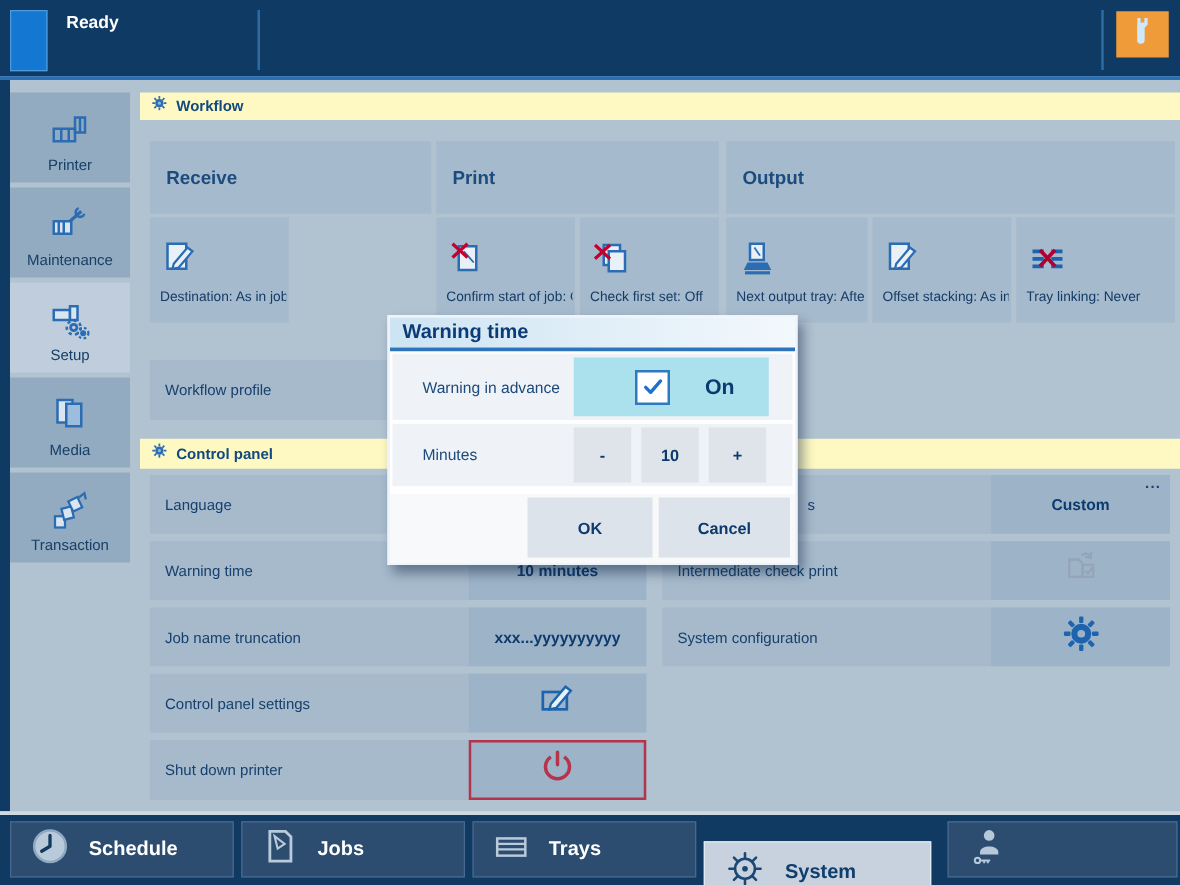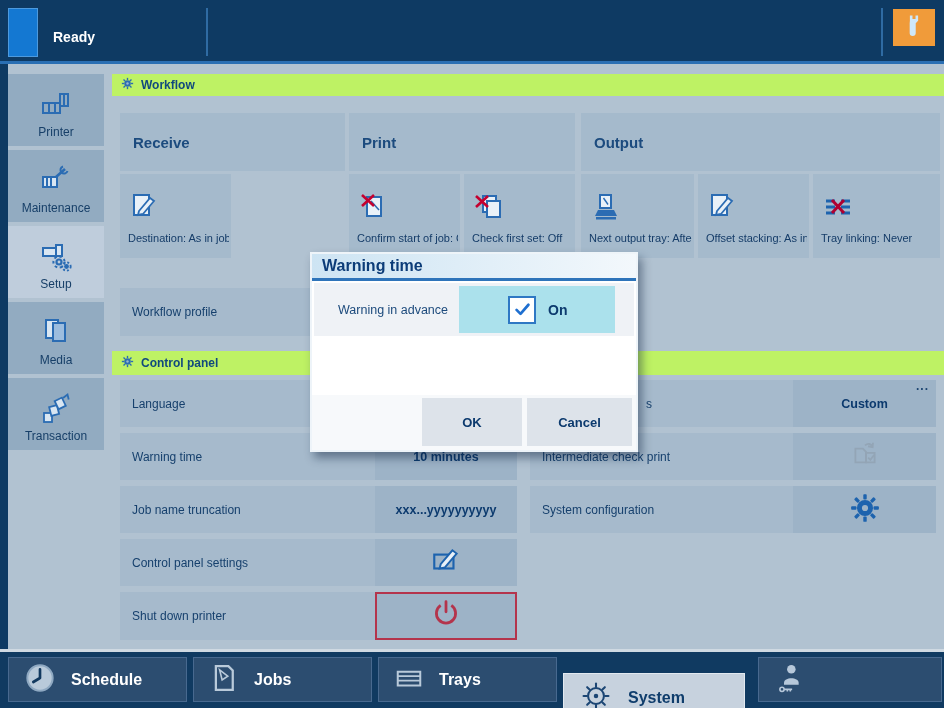--- a/index.html
+++ b/index.html
@@ -4,35 +4,35 @@
 <style>
   html,body{margin:0;padding:0;background:#0e3a63;}
   #stage{position:relative;width:944px;height:708px;overflow:hidden;
          font-family:"Liberation Sans",sans-serif;background:#b1c2d1;}
   .abs{position:absolute;}
 
   
   #topbar{left:0;top:0;width:944px;height:61px;background:#0e3a63;}
   #topline{left:0;top:61px;width:944px;height:3px;background:#2a6fb3;}
   #accent{left:8px;top:8px;width:28px;height:47px;background:#1478d2;border:1px solid #4d9ade;}
-  #status{left:53px;top:9px;color:#fff;font-size:14px;font-weight:bold;margin-top:20px;}
+  #status{left:53px;top:9px;color:#fff;font-size:14px;font-weight:bold;}
   .tdiv{top:8px;width:2px;height:48px;background:#2f6ba3;}
   #toolbtn{left:893px;top:9px;width:42px;height:37px;background:#f09b3a;
            display:flex;align-items:center;justify-content:center;cursor:pointer;}
   #leftstrip{left:0;top:64px;width:8px;height:585px;background:#0e3a63;}
 
   
   .sbtab{left:8px;width:96px;height:72px;background:#92abc1;display:flex;flex-direction:column;
          align-items:center;justify-content:flex-end;padding-bottom:7px;box-sizing:border-box;cursor:pointer;}
   .sbtab.sel{background:#bfcddc;}
   .sbtab .lbl{font-size:12px;color:#173f68;margin-top:4px;}
   .sbtab svg{display:block;}
 
   
-  .sechdr{left:112px;width:832px;height:22px;background:#bef264;display:flex;align-items:center;gap:7px;
+  .sechdr{left:112px;width:832px;height:22px;background:#fef9c3;display:flex;align-items:center;gap:7px;
           padding-left:9px;box-sizing:border-box;}
   .sechdr .t{font-size:12px;font-weight:bold;color:#11497e;}
 
   
   .colhdr{top:113px;height:58px;background:#a5bacc;display:flex;align-items:center;
           padding-left:13px;box-sizing:border-box;font-size:15px;font-weight:bold;color:#1c4b7e;}
   .tile{top:174px;height:84px;background:#a5bacc;box-sizing:border-box;cursor:pointer;}
   .tile svg{position:absolute;left:10px;top:18px;}
   .tile .cap{position:absolute;left:8px;right:2px;top:58px;font-size:11px;color:#153c68;
              white-space:nowrap;overflow:hidden;}
@@ -55,21 +55,21 @@
           line-height:24px;padding-left:10px;box-sizing:border-box;
           font-size:16px;font-weight:bold;color:#0c3c78;}
   #mline{left:0;top:24px;width:324px;height:3px;background:#2e74ba;}
   .mrow{left:2px;width:320px;background:#eff2f6;}
   .mrl{position:absolute;left:24px;top:0;bottom:0;display:flex;align-items:center;
        font-size:12.5px;color:#1c4a7c;}
   #cyancell{position:absolute;left:145px;top:3px;width:156px;height:47px;background:#abe1ec;
             display:flex;align-items:center;cursor:pointer;}
   #chk{width:24px;height:24px;background:#fff;border:2px solid #2e78c4;margin-left:49px;
        display:flex;align-items:center;justify-content:center;}
-  #onlbl{font-size:14px;font-weight:bold;color:#0c3a6e;margin-left:12px;}
+  #onlbl{font-size:17px;font-weight:bold;color:#0c3a6e;margin-left:28px;}
   .stepcell{position:absolute;top:3px;width:46px;height:44px;background:#dfe4eb;
             display:flex;align-items:center;justify-content:center;
             font-size:13px;font-weight:bold;color:#0c3a6e;}
   #mfooter{left:0;top:141px;width:324px;height:55px;background:#f7f9fb;}
   .mbtn{position:absolute;top:3px;height:48px;background:#dde3ea;display:flex;align-items:center;
         justify-content:center;font-size:13px;font-weight:bold;color:#0c3a6e;cursor:pointer;}
 
   
   #botline{left:0;top:649px;width:944px;height:3px;background:#cfd9e2;}
   #botbar{left:0;top:652px;width:944px;height:56px;background:#103a61;}
@@ -341,20 +341,26 @@
       <span class="mrl">Warning in advance</span>
       <span id="cyancell">
         <span id="chk">
           <svg width="19" height="19" viewBox="0 0 24 24">
               <path d="M4.5 12.5l5 5L19.5 6" fill="none" stroke="#1e6fd0" stroke-width="3.4" stroke-linecap="round" stroke-linejoin="round"></path>
             </svg>
         </span>
         <span id="onlbl">On</span>
       </span>
     </div>
+    <div class="abs mrow" style="top:85px;height:50px">
+      <span class="mrl">Minutes</span>
+      <span class="stepcell" style="left:145px">-</span>
+      <span class="stepcell" style="left:199px">10</span>
+      <span class="stepcell" style="left:253px">+</span>
+    </div>
     <div class="abs" id="mfooter">
       <span class="mbtn" style="left:110px;width:100px">OK</span>
       <span class="mbtn" style="left:215px;width:105px">Cancel</span>
     </div>
   </div>
 
   <div class="abs" id="botline"></div>
   <div class="abs" id="botbar"></div>
   <div class="btab" style="left:8px;width:179px">
     <span><svg width="32" height="32" viewBox="0 0 24 24">

